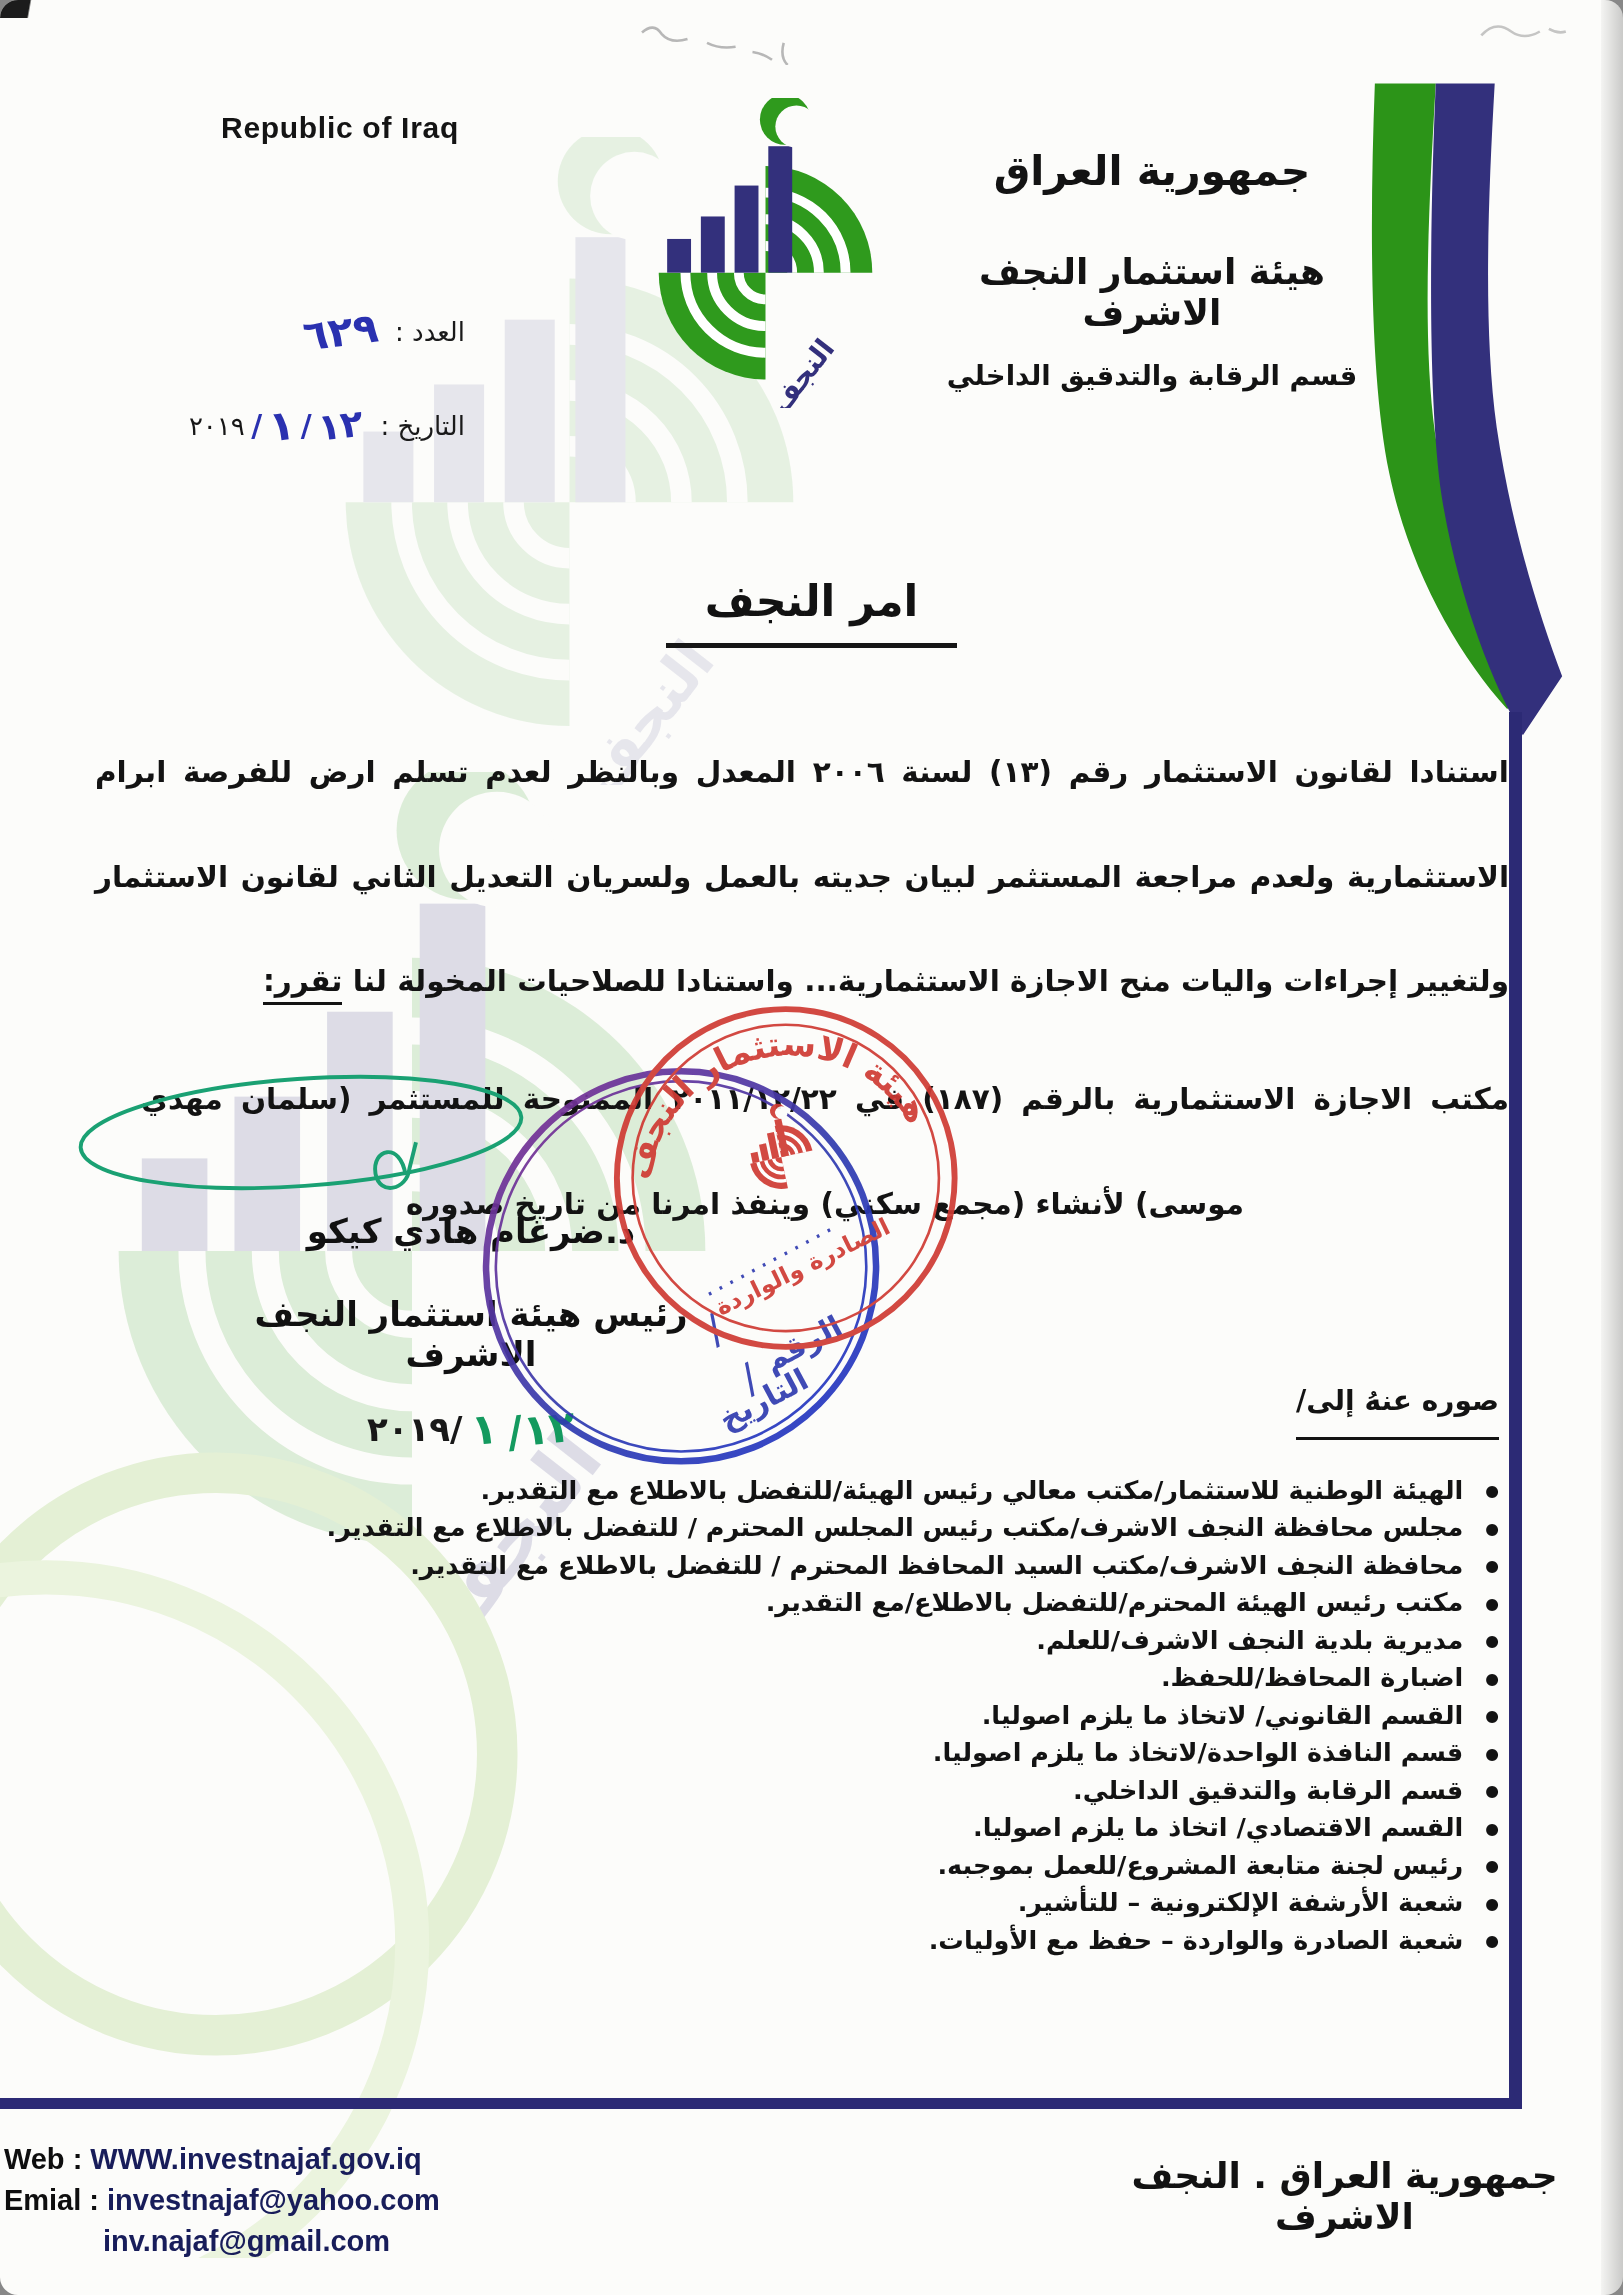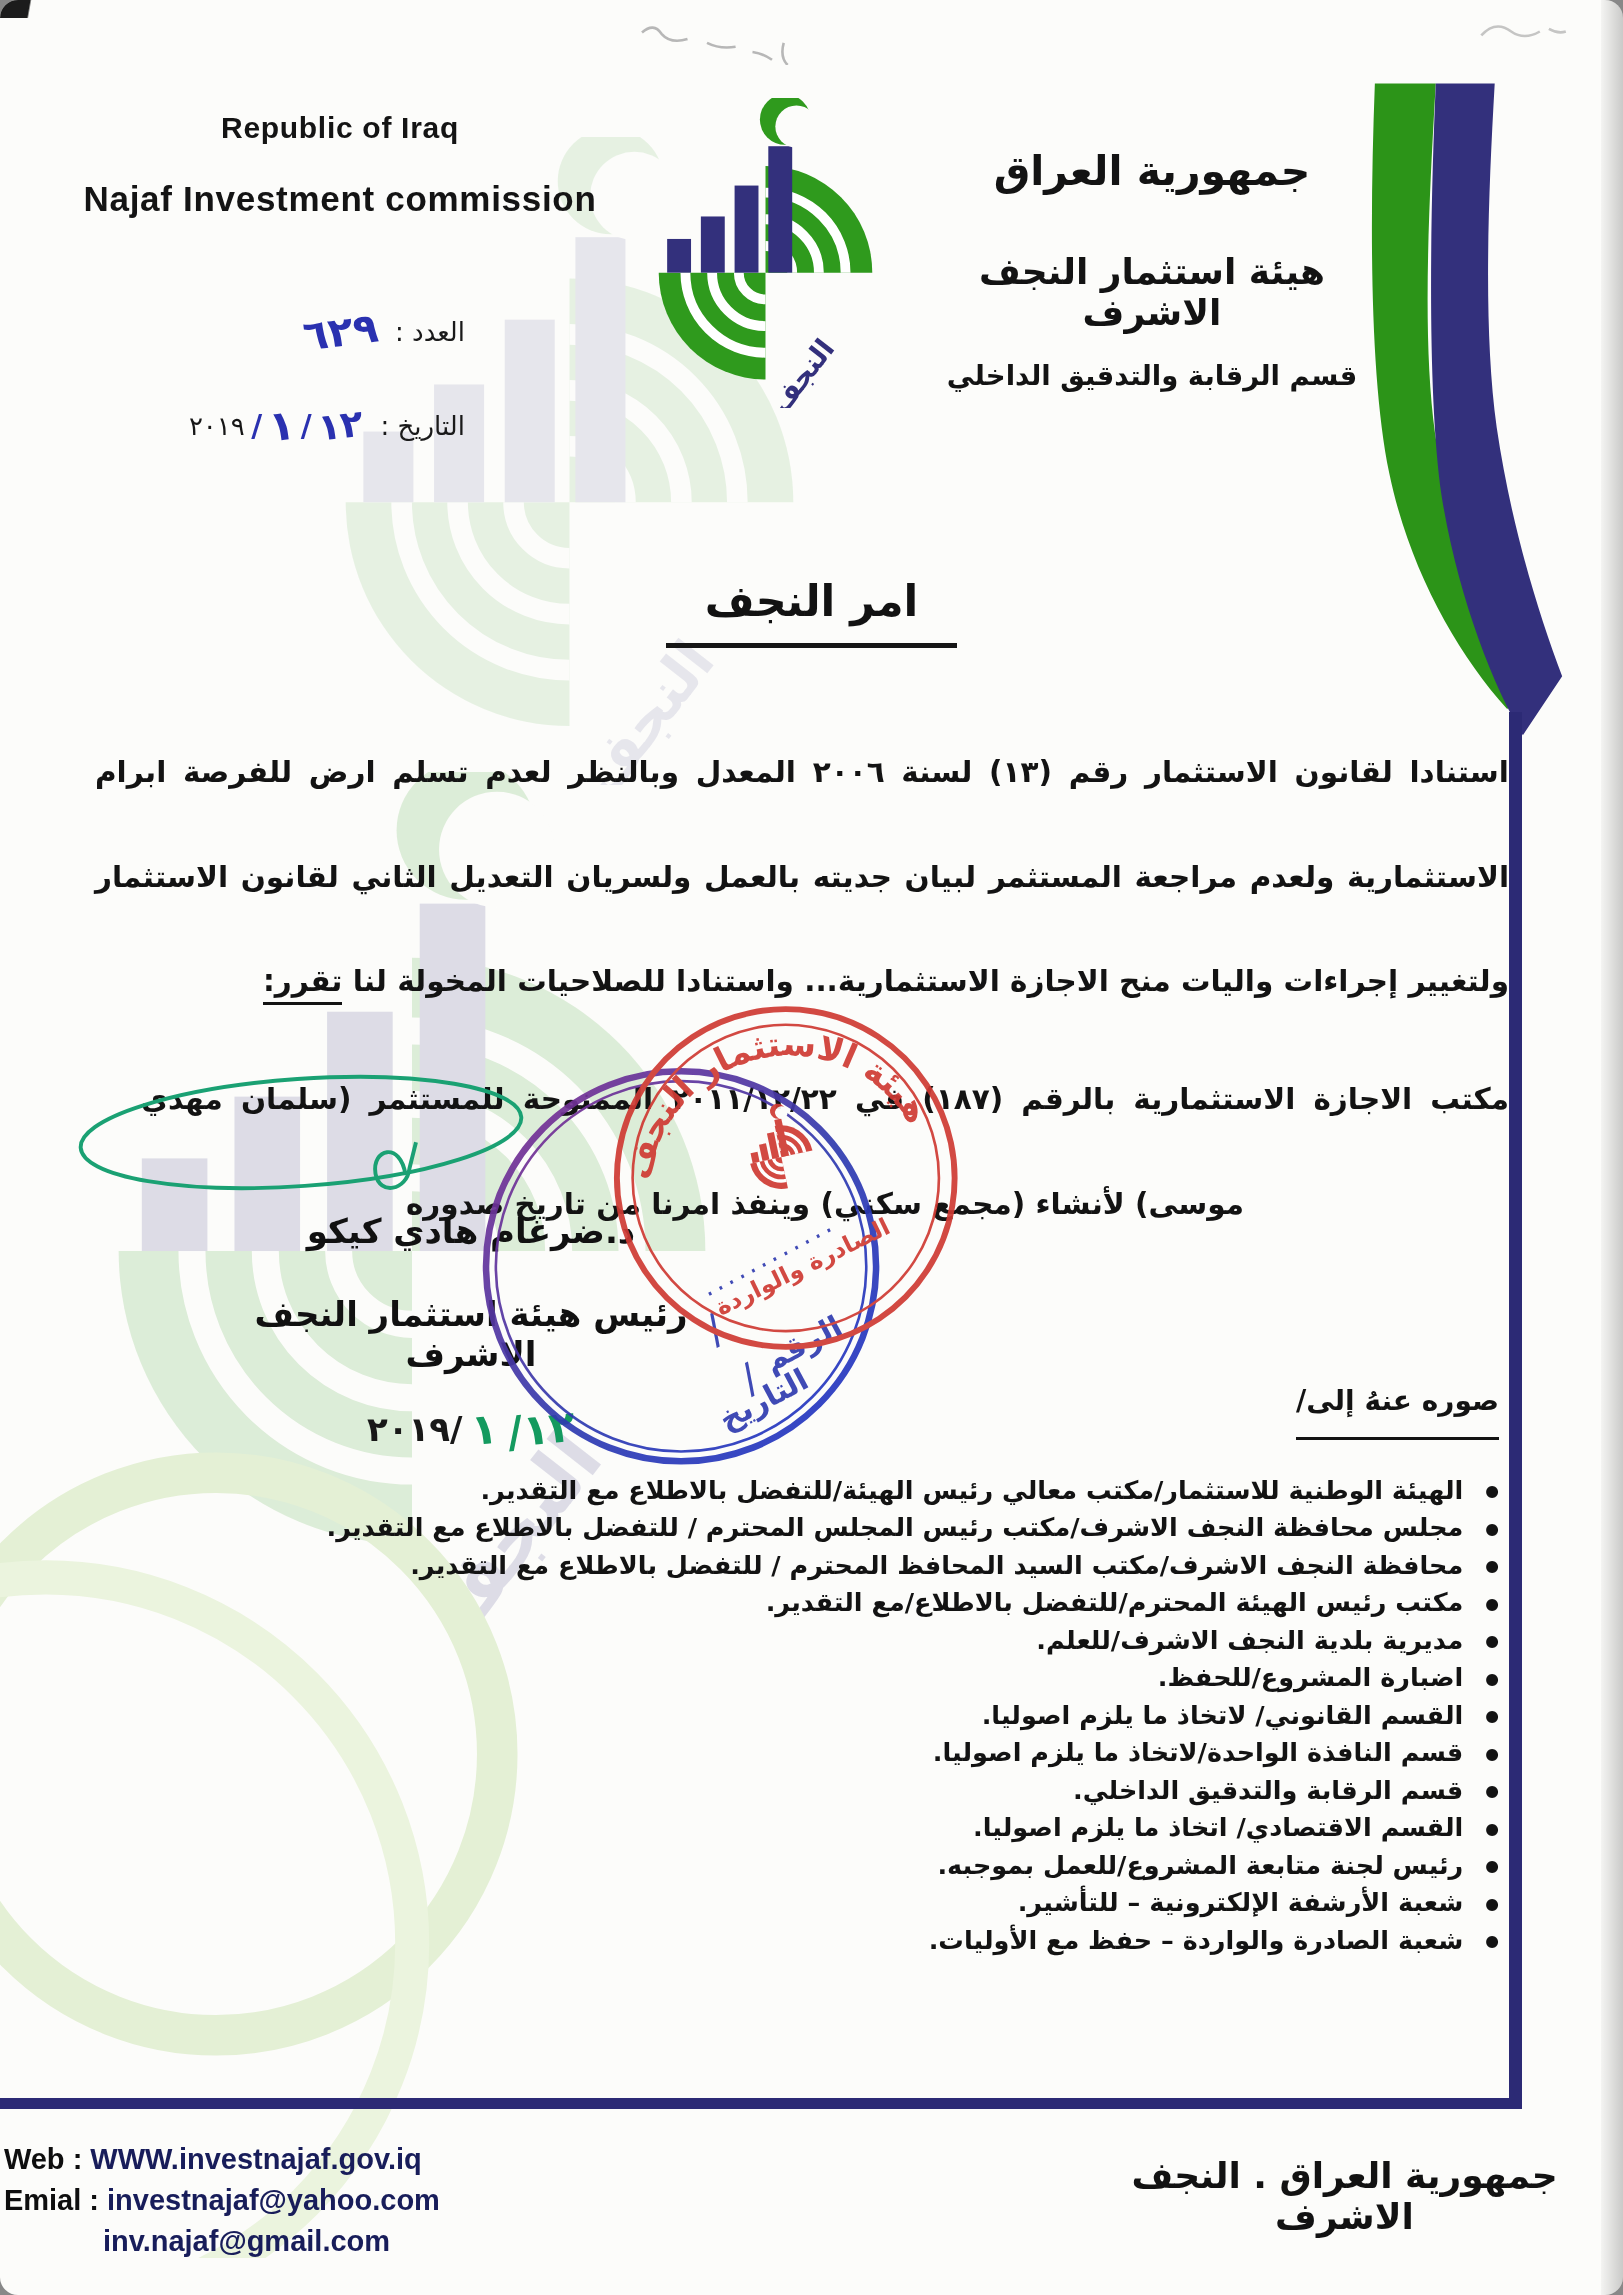--- a/index.html
+++ b/index.html
@@ -101,21 +101,20 @@
   <svg class="abs" style="left:275px;top:137px;opacity:0.10" width="589" height="648" viewBox="0 0 200 220">
       <use href="#logo-art"></use>
     </svg>
   <svg class="abs" style="left:-170px;top:1407px" width="785" height="851" viewBox="0 0 1200 1300">
     <circle cx="590" cy="530" r="430" fill="none" stroke="#e4f0d5" stroke-width="62"></circle>
     <circle cx="330" cy="820" r="560" fill="none" stroke="#ebf4de" stroke-width="52"></circle>
   </svg>
 
   <div class="abs hdr-en">
     <div class="l1">Republic of Iraq</div>
-    <div class="l2">Najaf Investment commission</div>
   </div>
 
   <svg class="abs" style="left:625px;top:98px" width="281" height="310" viewBox="0 0 200 220">
       <use href="#logo-art"></use>
     </svg>
 
   <div class="abs hdr-ar">
     <div class="a1">جمهورية العراق</div>
     <div class="a2">هيئة استثمار النجف الاشرف</div>
     <div class="a3">قسم الرقابة والتدقيق الداخلي</div>
@@ -216,21 +215,21 @@
   </svg>
 
   <div class="abs dist">
     <div class="dist-head">صوره عنهُ إلى/</div>
     <ul>
         <li>الهيئة الوطنية للاستثمار/مكتب معالي رئيس الهيئة/للتفضل بالاطلاع مع التقدير.</li>
         <li>مجلس محافظة النجف الاشرف/مكتب رئيس المجلس المحترم / للتفضل بالاطلاع مع التقدير.</li>
         <li>محافظة النجف الاشرف/مكتب السيد المحافظ المحترم / للتفضل بالاطلاع مع التقدير.</li>
         <li>مكتب رئيس الهيئة المحترم/للتفضل بالاطلاع/مع التقدير.</li>
         <li>مديرية بلدية النجف الاشرف/للعلم.</li>
-        <li>اضبارة المشروع/للحفظ.</li>
+        <li>اضبارة المحافظ/للحفظ.</li>
         <li>القسم القانوني/ لاتخاذ ما يلزم اصوليا.</li>
         <li>قسم النافذة الواحدة/لاتخاذ ما يلزم اصوليا.</li>
         <li>قسم الرقابة والتدقيق الداخلي.</li>
         <li>القسم الاقتصادي/ اتخاذ ما يلزم اصوليا.</li>
         <li>رئيس لجنة متابعة المشروع/للعمل بموجبه.</li>
         <li>شعبة الأرشفة الإلكترونية – للتأشير.</li>
         <li>شعبة الصادرة والواردة – حفظ مع الأوليات.</li>
       </ul>
   </div>
 

